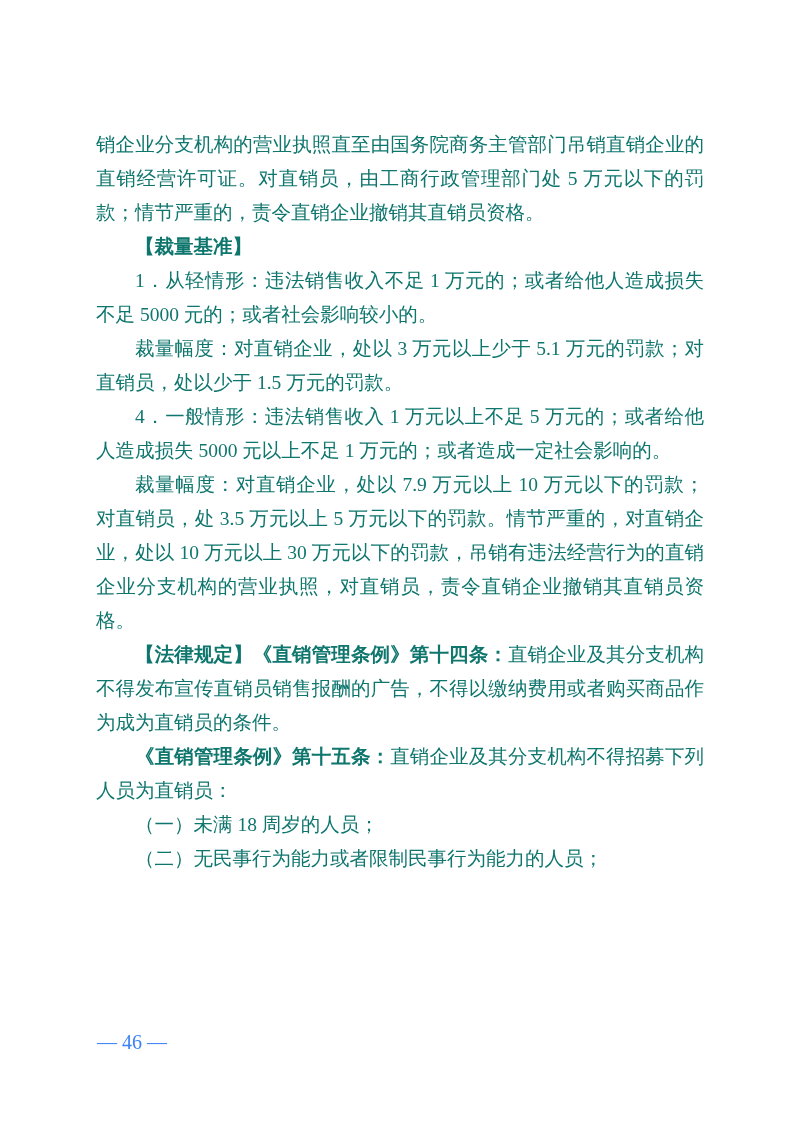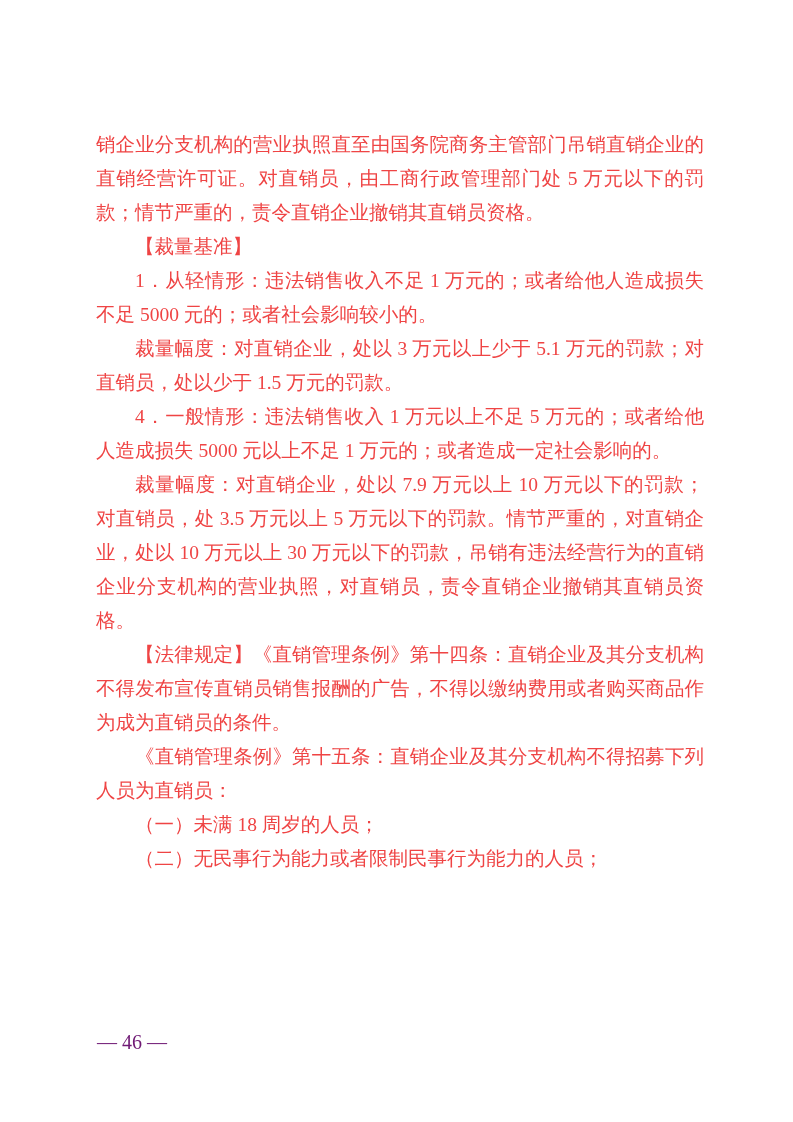--- a/index.html
+++ b/index.html
@@ -19,41 +19,41 @@
     inset: 0;
     background: #ffffff;
   }
   .content {
     position: absolute;
     left: 96px;
     top: 128px;
     width: 608px;
     font-size: 19.5px;
     line-height: 34px;
-    color: #ef4444;
+    color: #0f766e;
     text-align: justify;
     text-justify: inter-ideograph;
   }
   .para {
     margin: 0;
     padding: 0;
   }
   .para.indent {
     text-indent: 2em;
   }
   .run-bold {
-    font-weight: 400;
+    font-weight: 700;
   }
   .footer {
     position: absolute;
     left: 97px;
     top: 1030px;
     font-size: 20px;
     line-height: 24px;
-    color: #701a75;
+    color: #3b82f6;
   }
 </style>
 </head>
 <body>
 
 <div class="page">
   <div class="content" id="doc-content">
       <p class="para"><span class="run">销企业分支机构的营业执照直至由国务院商务主管部门吊销直销企业的直销经营许可证。对直销员，由工商行政管理部门处 5 万元以下的罚款；情节严重的，责令直销企业撤销其直销员资格。</span></p>
       <p class="para indent"><span class="run-bold">【裁量基准】</span></p>
       <p class="para indent"><span class="run">1．从轻情形：违法销售收入不足 1 万元的；或者给他人造成损失不足 5000 元的；或者社会影响较小的。</span></p>

